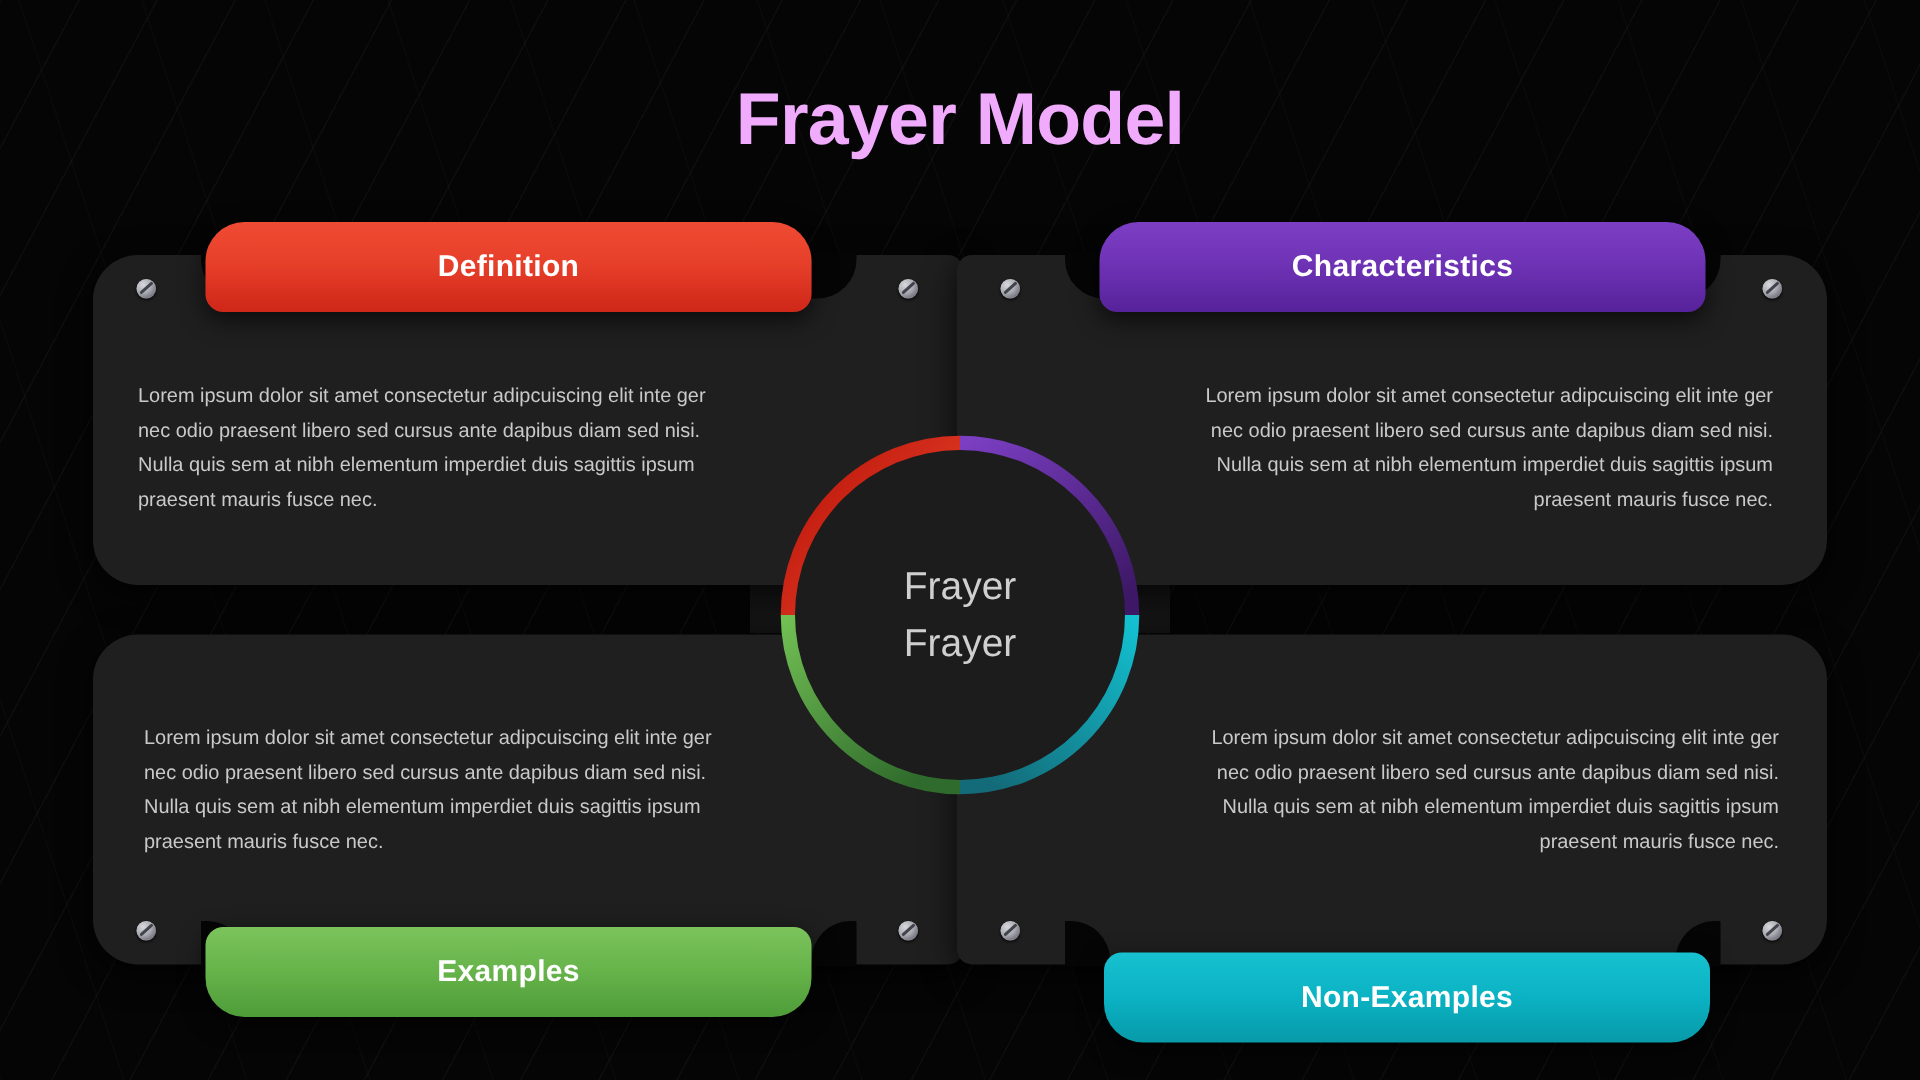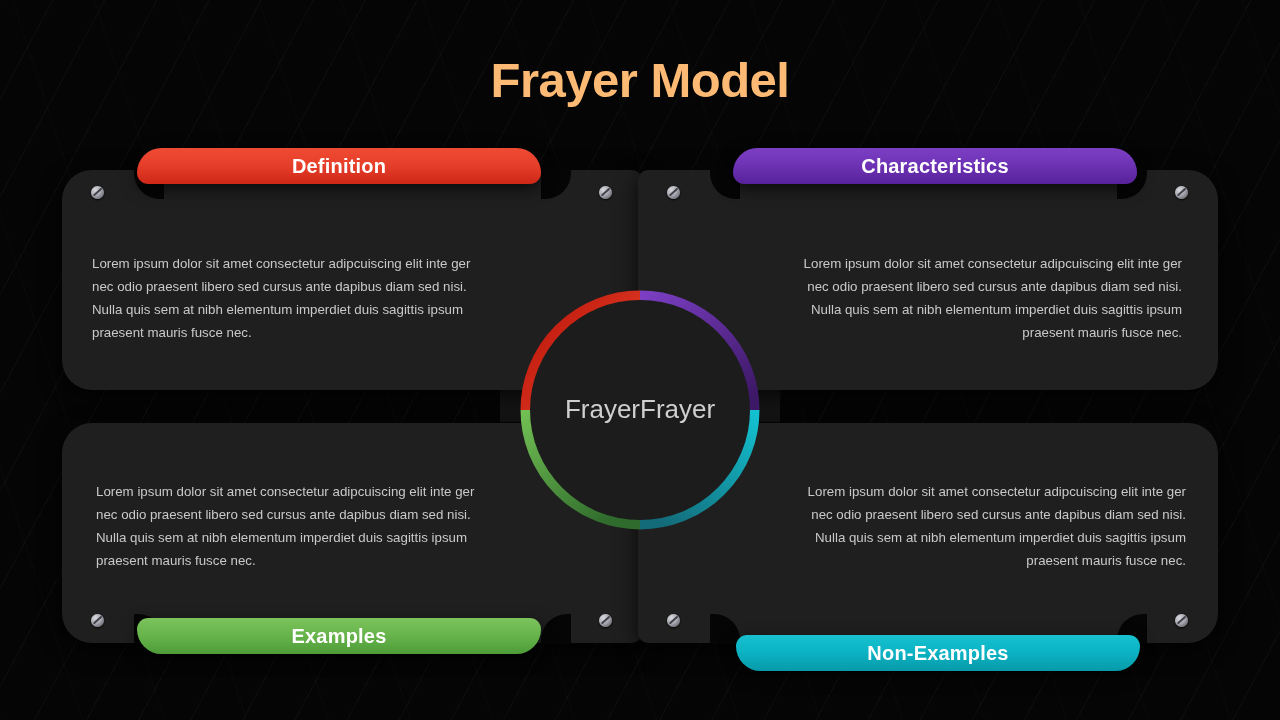--- a/index.html
+++ b/index.html
@@ -26,21 +26,21 @@
         rgba(255,255,255,0.016) 1px,
         rgba(255,255,255,0) 1px,
         rgba(255,255,255,0) 78px);
     pointer-events:none;
   }
 
   
   #page-title {
     position:absolute; top:52px; left:0; width:1280px;
     text-align:center;
-    font-size:49px; font-weight:bold; color:#fdba74;
+    font-size:49px; font-weight:bold; color:#f0abfc;
     letter-spacing:-0.5px;
   }
 
   
   .connector-col {
     position:absolute;
     background:#1b1b1b;
   }
   #connector-vertical {
     left:600px; top:250px; width:80px; height:220px;
@@ -89,21 +89,21 @@
     width:400px;
   }
   #body-definition      { left:30px; top:83px; text-align:left; }
   #body-characteristics { right:36px; top:83px; text-align:right; }
   #body-examples        { left:34px; top:58px; text-align:left; }
   #body-nonexamples     { right:32px; top:58px; text-align:right; }
 
   
   .banner {
     position:absolute;
-    width:404px; height:36px;
+    width:404px; height:60px;
     display:flex; align-items:center; justify-content:center;
     color:#ffffff; font-size:20px; font-weight:bold;
     letter-spacing:0.2px;
     box-shadow:0 5px 16px rgba(0,0,0,0.65);
   }
   .banner-top    { border-radius:26px 26px 12px 12px; }
   .banner-bottom { border-radius:12px 12px 26px 26px; }
 
   #banner-definition {
     left:137px; top:148px;
@@ -145,21 +145,21 @@
     left:518px; top:288px;
     width:244px; height:244px;
   }
   #hub-disc {
     position:absolute; inset:12px;
     border-radius:50%;
     background:#1c1c1c;
   }
   #hub-label {
     position:absolute; inset:0;
-    display:flex; flex-direction:row;
+    display:flex; flex-direction:column;
     align-items:center; justify-content:center;
     color:#cfcfcf; font-size:26px; line-height:1.45;
     text-align:center;
   }
 </style>
 </head>
 <body>
 
 <div id="bg-texture"></div>
 

